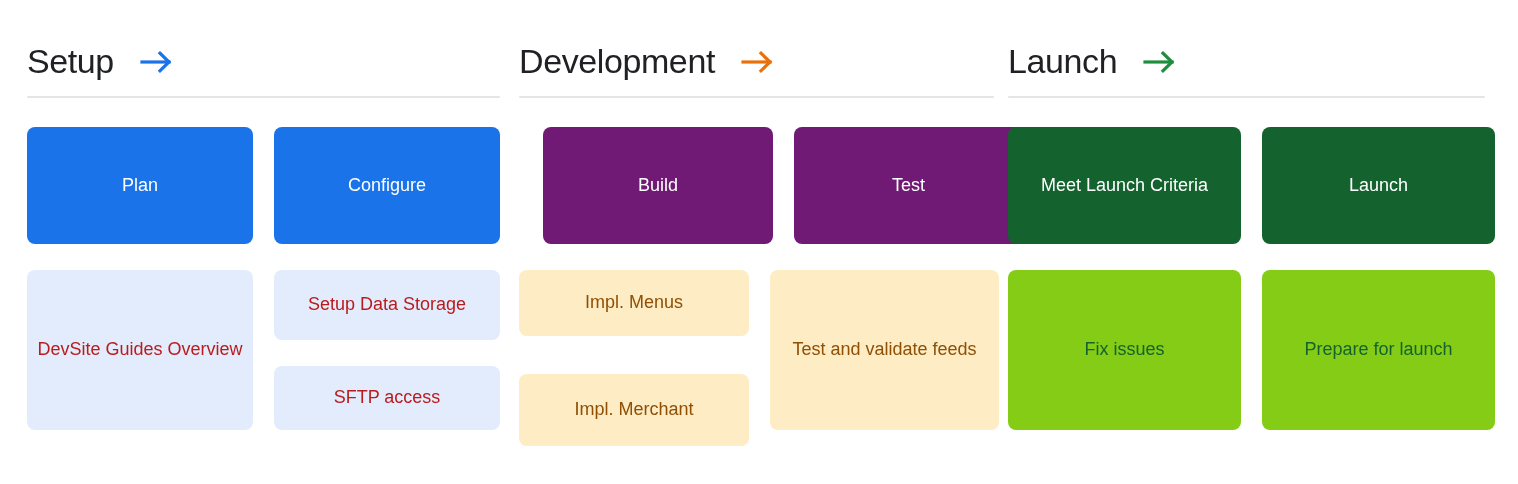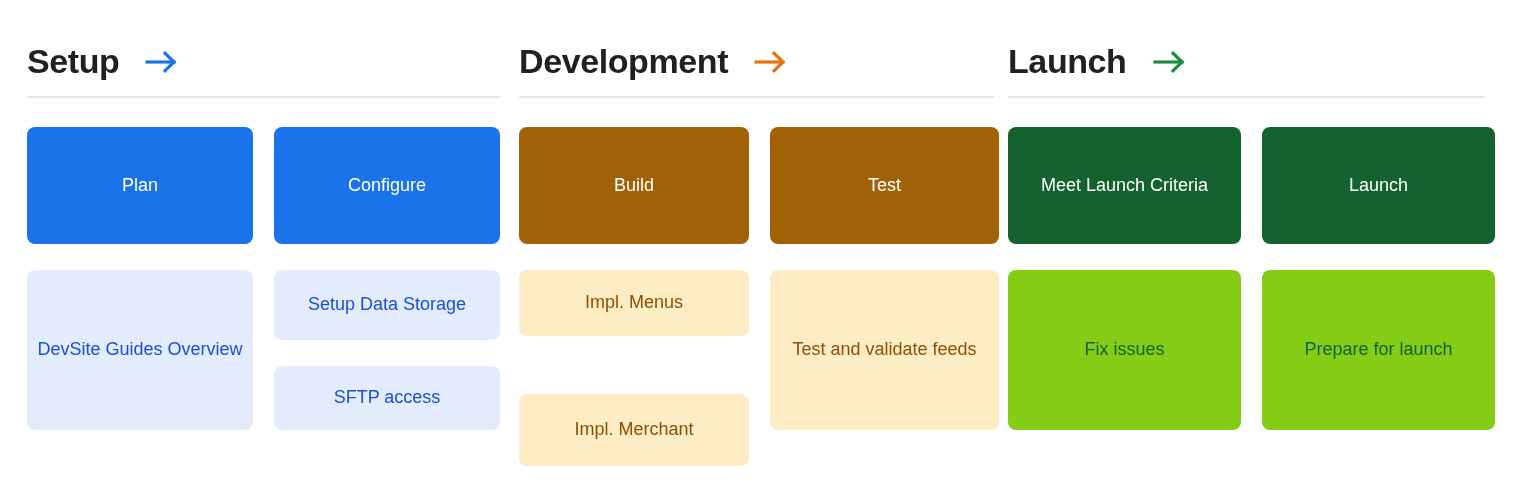--- a/index.html
+++ b/index.html
@@ -37,21 +37,21 @@
   
   .phase-header {
     display: flex;
     align-items: center;
     height: 96px;
     padding-top: 26px;
     box-sizing: border-box;
   }
   .phase-title {
     font-size: 34px;
-    font-weight: 700;
+    font-weight: 400;
     letter-spacing: -0.4px;
     color: #202124;
     line-height: 1;
     white-space: nowrap;
   }
   .phase-arrow {
     display: inline-flex;
     align-items: center;
     margin-left: 26px;
     margin-top: 2px;
@@ -98,37 +98,37 @@
     color: #ffffff;
   }
   .card--sub {
     color: inherit;
   }
 
   
   .t-plan      { width: 226px; }
   .t-configure { width: 226px; }
   .c-blue      { background: #1a73e8; }
-  .c-blue-soft { background: #e3ecfd; color: #1d4ed8; }
+  .c-blue-soft { background: #e3ecfd; color: #b91c1c; }
 
   .card-plan-sub      { height: 160px; }
   .card-setup-data    { height: 70px; }
   .card-sftp          { height: 64px; }
 
   
   .t-build { width: 230px; }
   .t-test  { width: 229px; }
-  .c-orange      { background: #a16207; }
+  .c-orange      { background: #701a75; margin-left: 24px; }
   .c-orange-soft { background: #fdecc4; color: #8f4f05; }
 
   .card-impl-menus    { height: 66px; }
   .card-impl-merchant { height: 72px; margin-top: 24px; }
   .card-test-sub      { height: 160px; }
 
-  .t-build .track-subs { display: flex; flex-direction: column; gap: 34px; }
+  .t-build .track-subs { display: flex; flex-direction: column; gap: 14px; }
 
   
   .t-meet   { width: 233px; }
   .t-launch { width: 233px; }
   .c-green      { background: #14632f; }
   .c-green-soft { background: #84cc16; color: #14632f; }
 
   .card-fix-issues { height: 160px; }
   .card-prepare    { height: 160px; }
 

